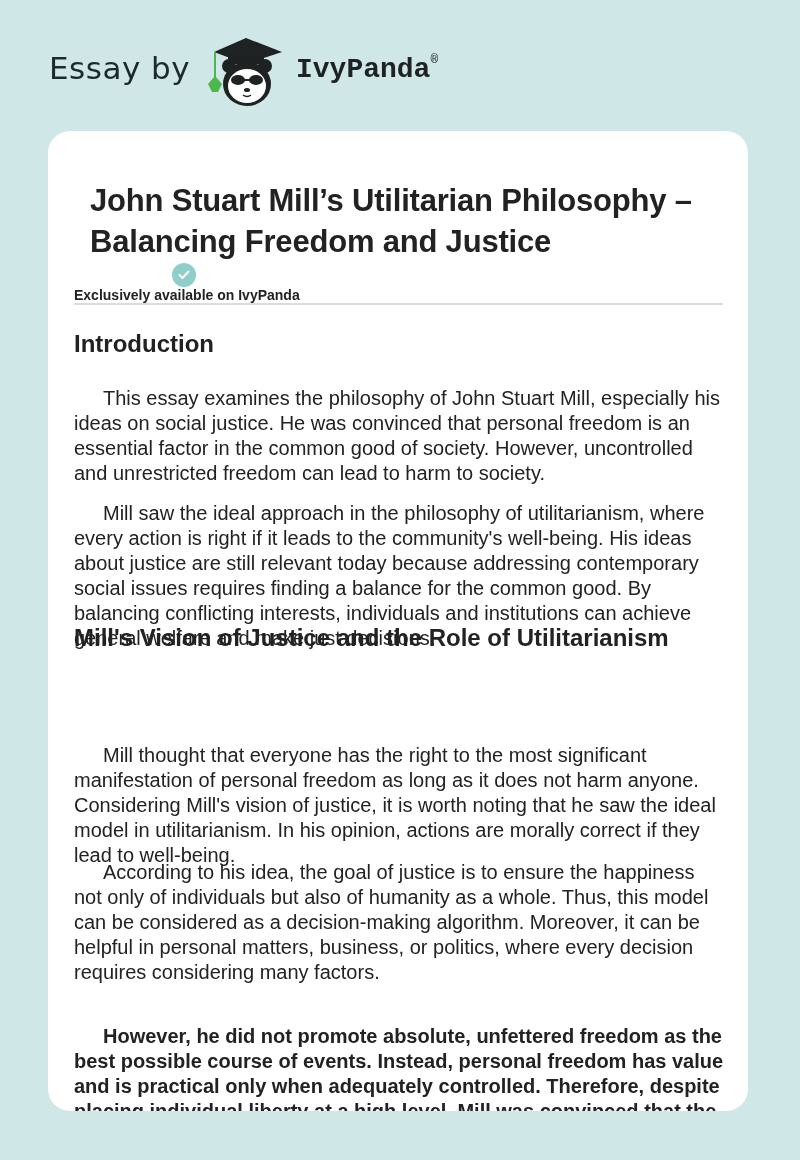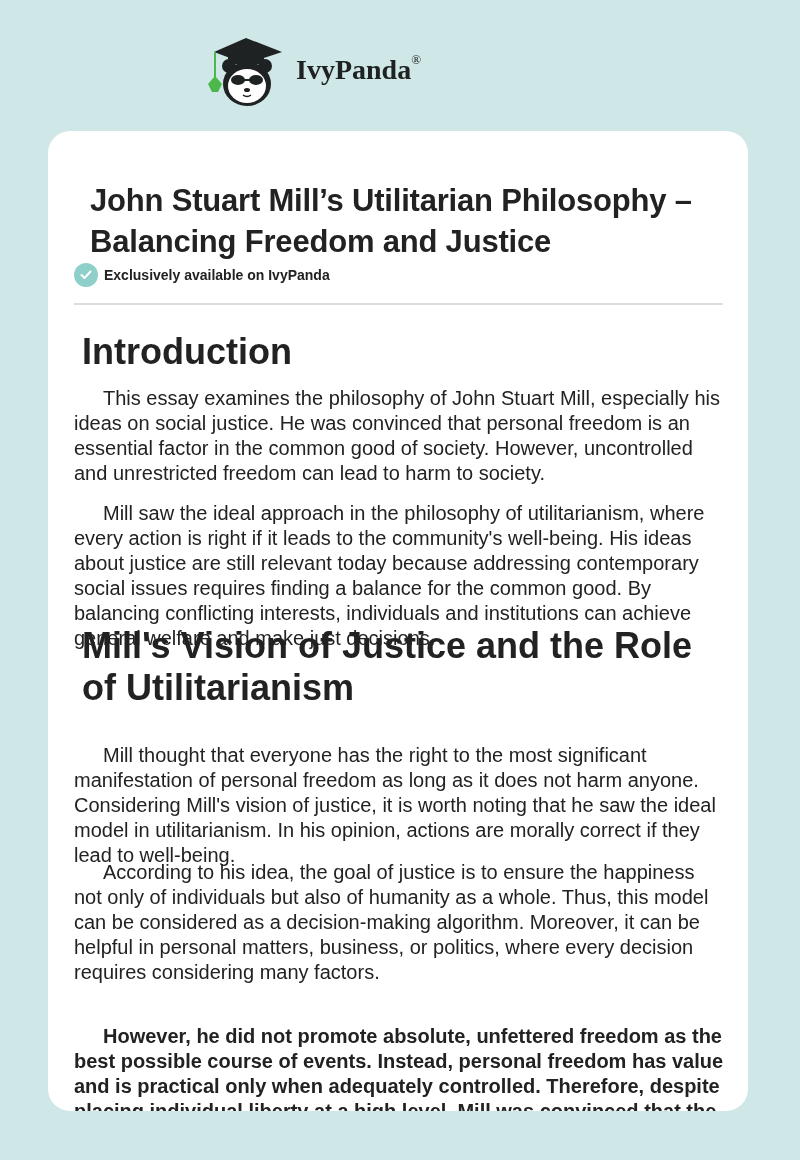--- a/index.html
+++ b/index.html
@@ -17,60 +17,61 @@
   .essay-by {
     position: absolute; left: 49px; top: 50px;
     font-family: "DejaVu Sans", sans-serif;
     font-size: 31px; color: #1e2a2a; letter-spacing: 0.5px;
   }
   .logo-icon {
     position: absolute; left: 202px; top: 36px; width: 88px; height: 72px;
   }
   .brand {
     position: absolute; left: 296px; top: 54px;
-    font-family: Liberation Serif, serif; font-weight: bold;
+    font-family: Liberation Mono, monospace; font-weight: bold;
     font-size: 28px; color: #1e2222;
   }
   .brand sup { font-size: 13px; font-weight: normal; vertical-align: top; position: relative; top: -2px; }
   .card {
     position: absolute; left: 48px; top: 131px; width: 700px; height: 980px;
     background: #fff; border-radius: 22px;
     overflow: hidden;
   }
   .content { position: absolute; left: 26px; top: 0; width: 650px; }
   h1 {
     margin: 16px; position: absolute; top: 33px; left: 0; width: 660px;
     font-size: 31px; line-height: 41px; font-weight: bold; color: #222;
     letter-spacing: -0.2px;
   }
   .exclusive {
-    position: absolute; top: 132px; left: 0; display: flex; align-items: center;
+    position: absolute; top: 132px; left: 0; display: flex; align-items: center; flex-direction: column;
   }
   .check {
     width: 24px; height: 24px; border-radius: 50%; background: #8fcfca;
     display: flex; align-items: center; justify-content: center; margin-right: 6px;
   }
   .exclusive-text { font-size: 14px; font-weight: bold; color: #222; }
   .divider {
     position: absolute; top: 172px; left: 0; width: 649px; height: 2px; background: #dcdcdc;
   }
   h2 {
-    margin: 8px; position: absolute; left: 0; width: 650px;
-    font-size: 36px; line-height: 42px; font-weight: bold; color: #222;
+    margin: 0; position: absolute; left: 0; width: 650px;
+    font-size: 24px; line-height: 42px; font-weight: bold; color: #222;
   }
   p {
     margin: 0; position: absolute; left: 0; width: 652px;
     font-size: 20px; line-height: 25px; color: #222;
     text-indent: 29px;
   }
 </style>
 </head>
 <body>
 
 <div class="header">
+  <span class="essay-by">Essay by</span>
   <span class="logo-icon">
     <svg width="88" height="72" viewBox="0 0 88 72">
 
       <polygon points="12,16 44,2 80,16 44,28" fill="#1e2222"></polygon>
       <rect x="26" y="16" width="36" height="12" fill="#1e2222"></rect>
 
       <line x1="13" y1="16" x2="13" y2="44" stroke="#4cb84c" stroke-width="2"></line>
       <path d="M6,48 L13,40 L20,48 L16,56 L10,56 Z" fill="#4cb84c"></path>
 
       <circle cx="27" cy="30" r="7" fill="#1e2222"></circle>

